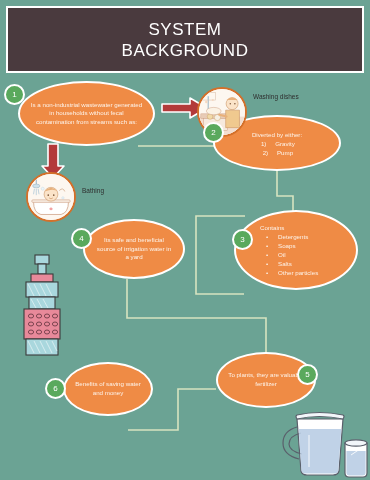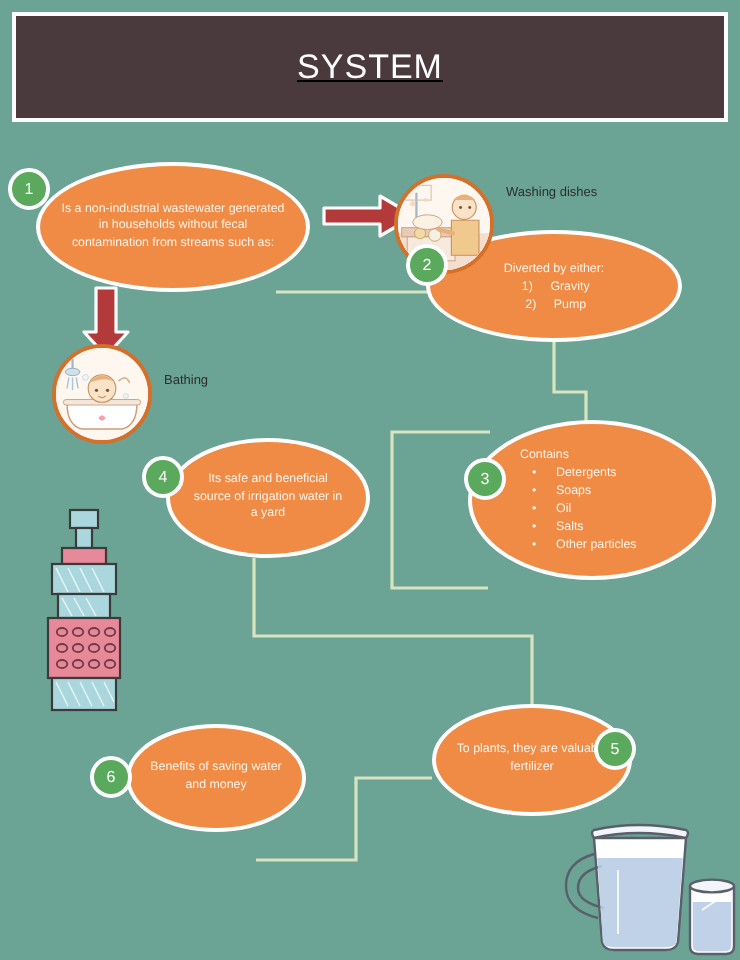--- a/index.html
+++ b/index.html
@@ -11,27 +11,26 @@
   #poster {
     position: relative;
     width: 370px; height: 480px;
     background: #6ba394;
   }
 
   
   .header {
     position: absolute;
     left: 6px; top: 6px;
-    width: 358px; height: 55px;
+    width: 358px; height: 67px;
     background: #4a3a3e;
     border: 2px solid #ffffff;
     display: flex;
     align-items: center;
     justify-content: center;
-    text-decoration: underline;
   }
   .header-title {
     color: #ffffff;
     font-size: 17px;
     line-height: 21px;
     letter-spacing: .5px;
     text-align: center;
     font-weight: 400;
   }
 
@@ -112,20 +111,21 @@
   .illus { position: absolute; z-index: 3; }
 </style>
 </head>
 <body>
 
 <div id="poster">
 
   <div class="header">
     <div class="header-title">
       <div>SYSTEM</div>
+      <div>BACKGROUND</div>
     </div>
   </div>
 
   <svg class="connectors" viewBox="0 0 370 480" width="370" height="480">
     <g fill="none" stroke="#d7e4c0" stroke-width="1.6">
 
       <path d="M138 146 L247 146 L247 140"></path>
 
       <path d="M277 168 L277 196 L293 196 L293 214"></path>
 

